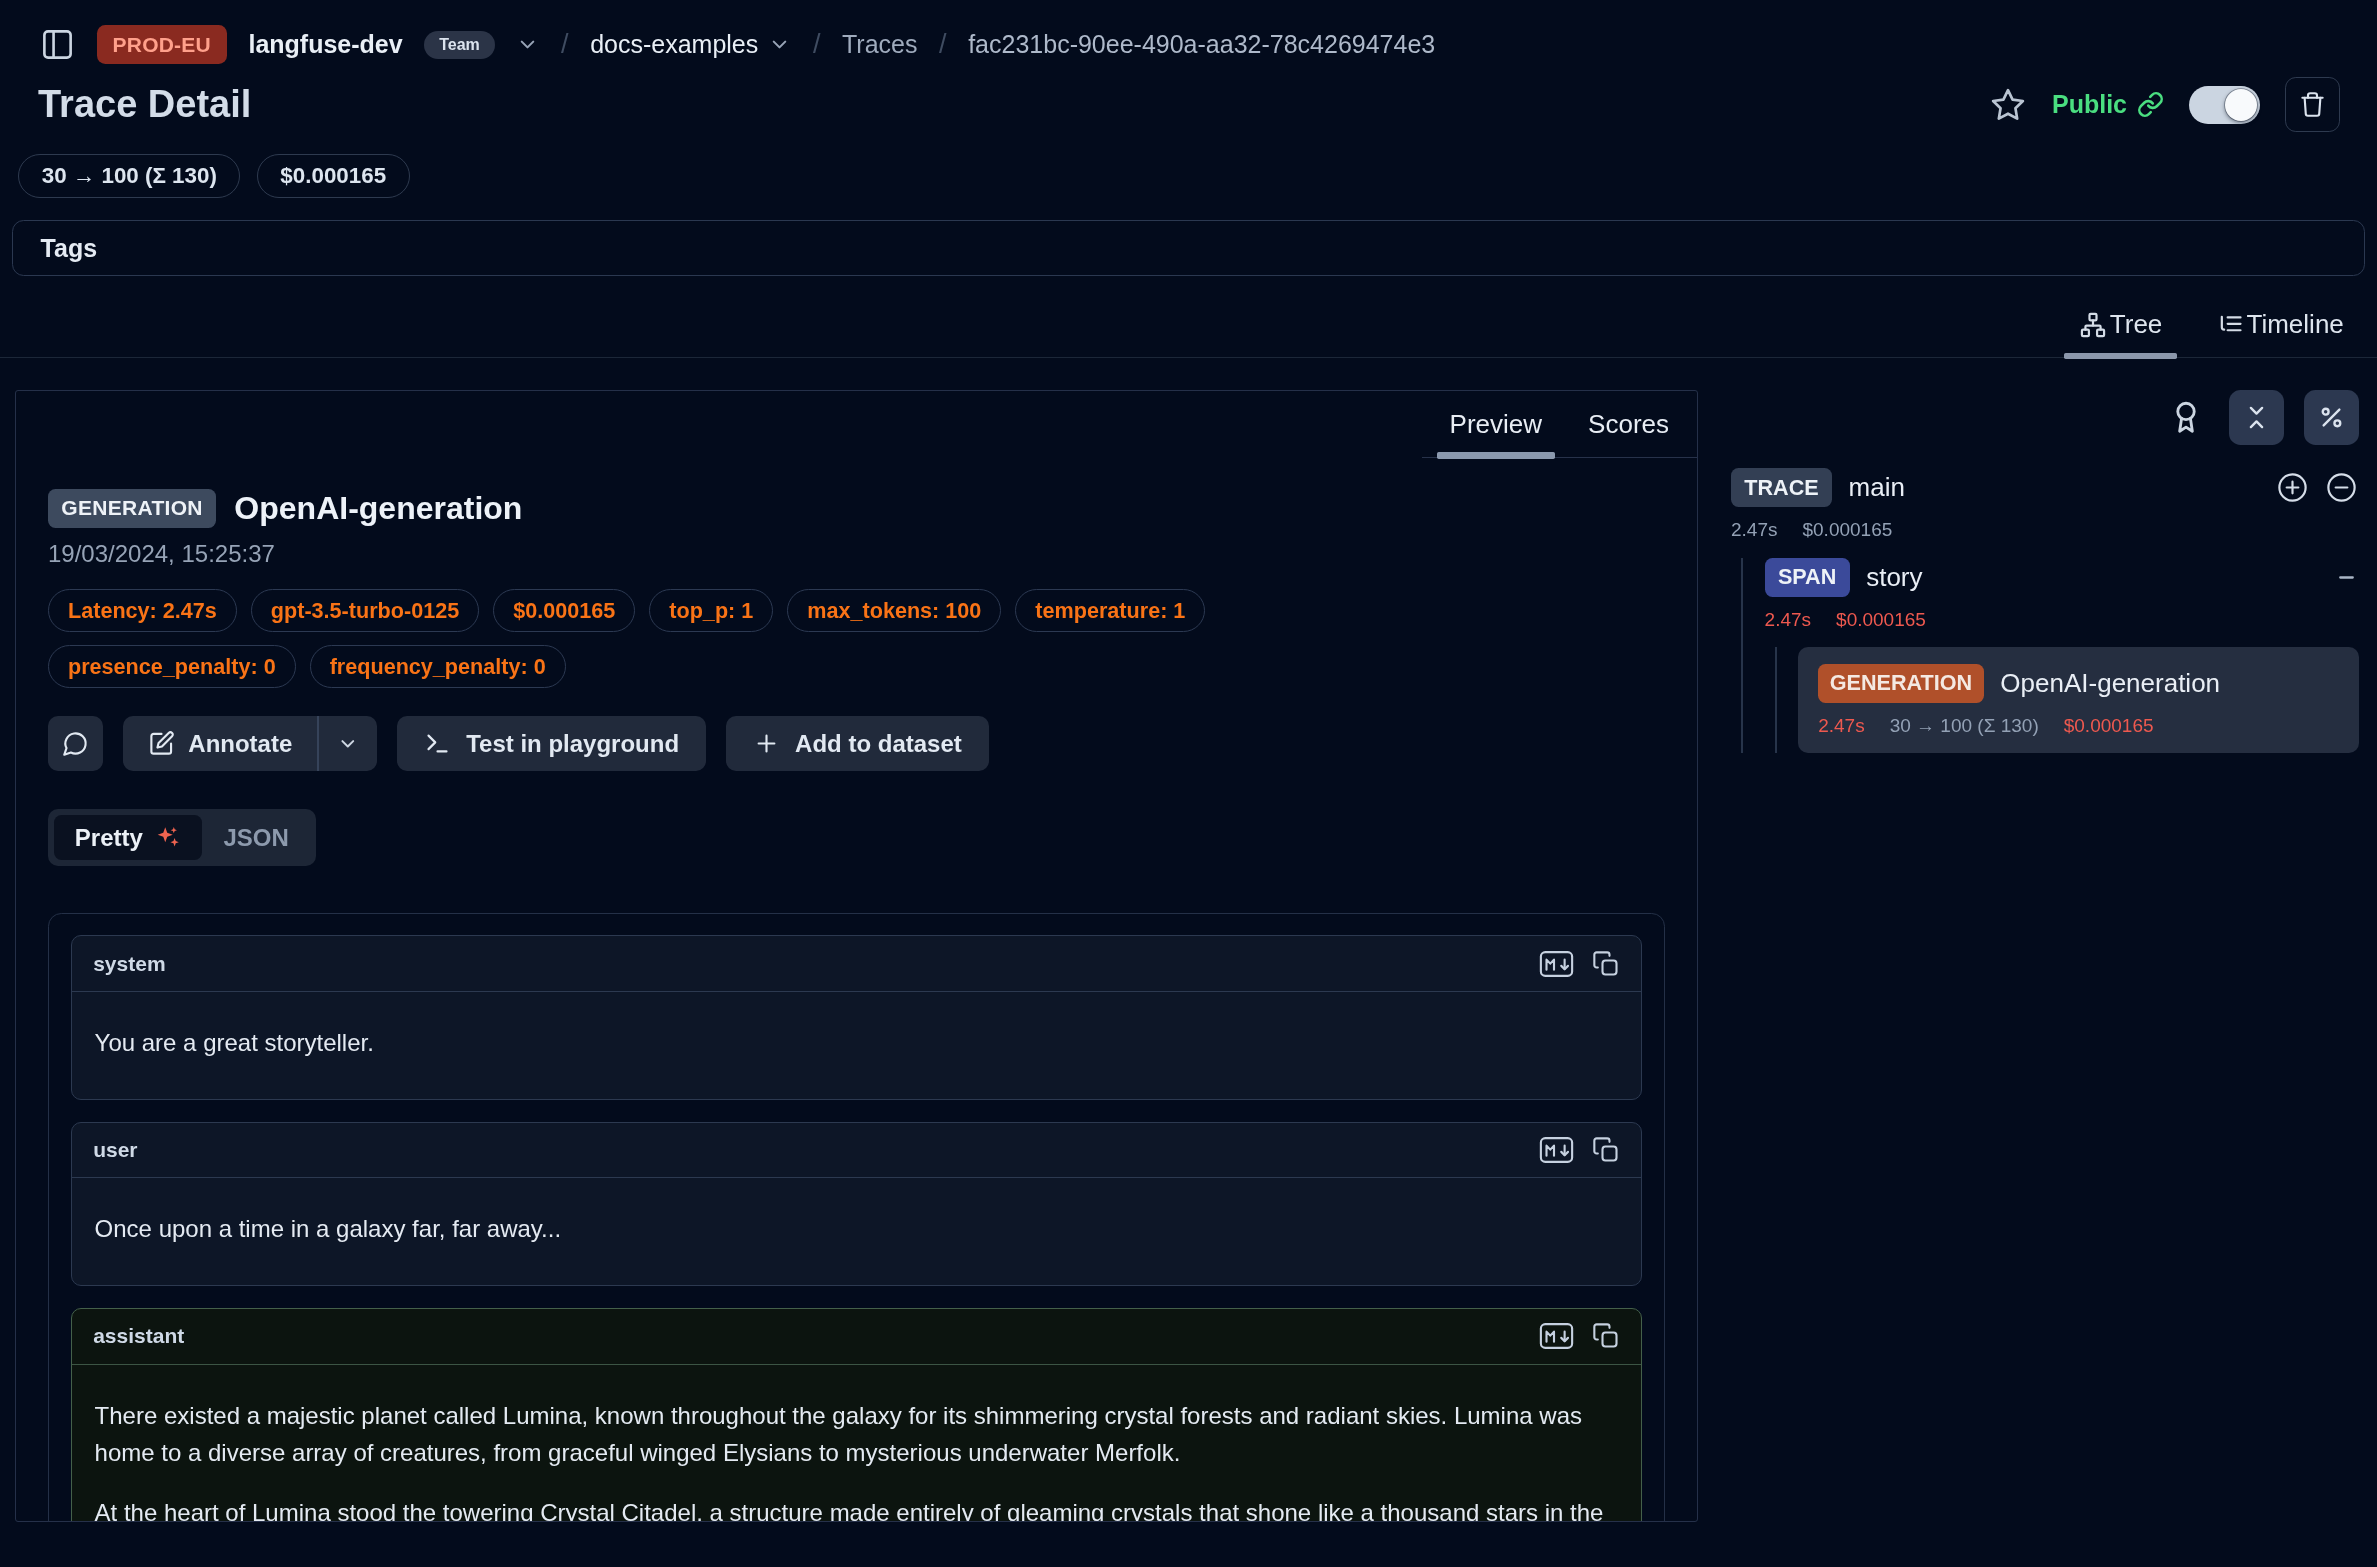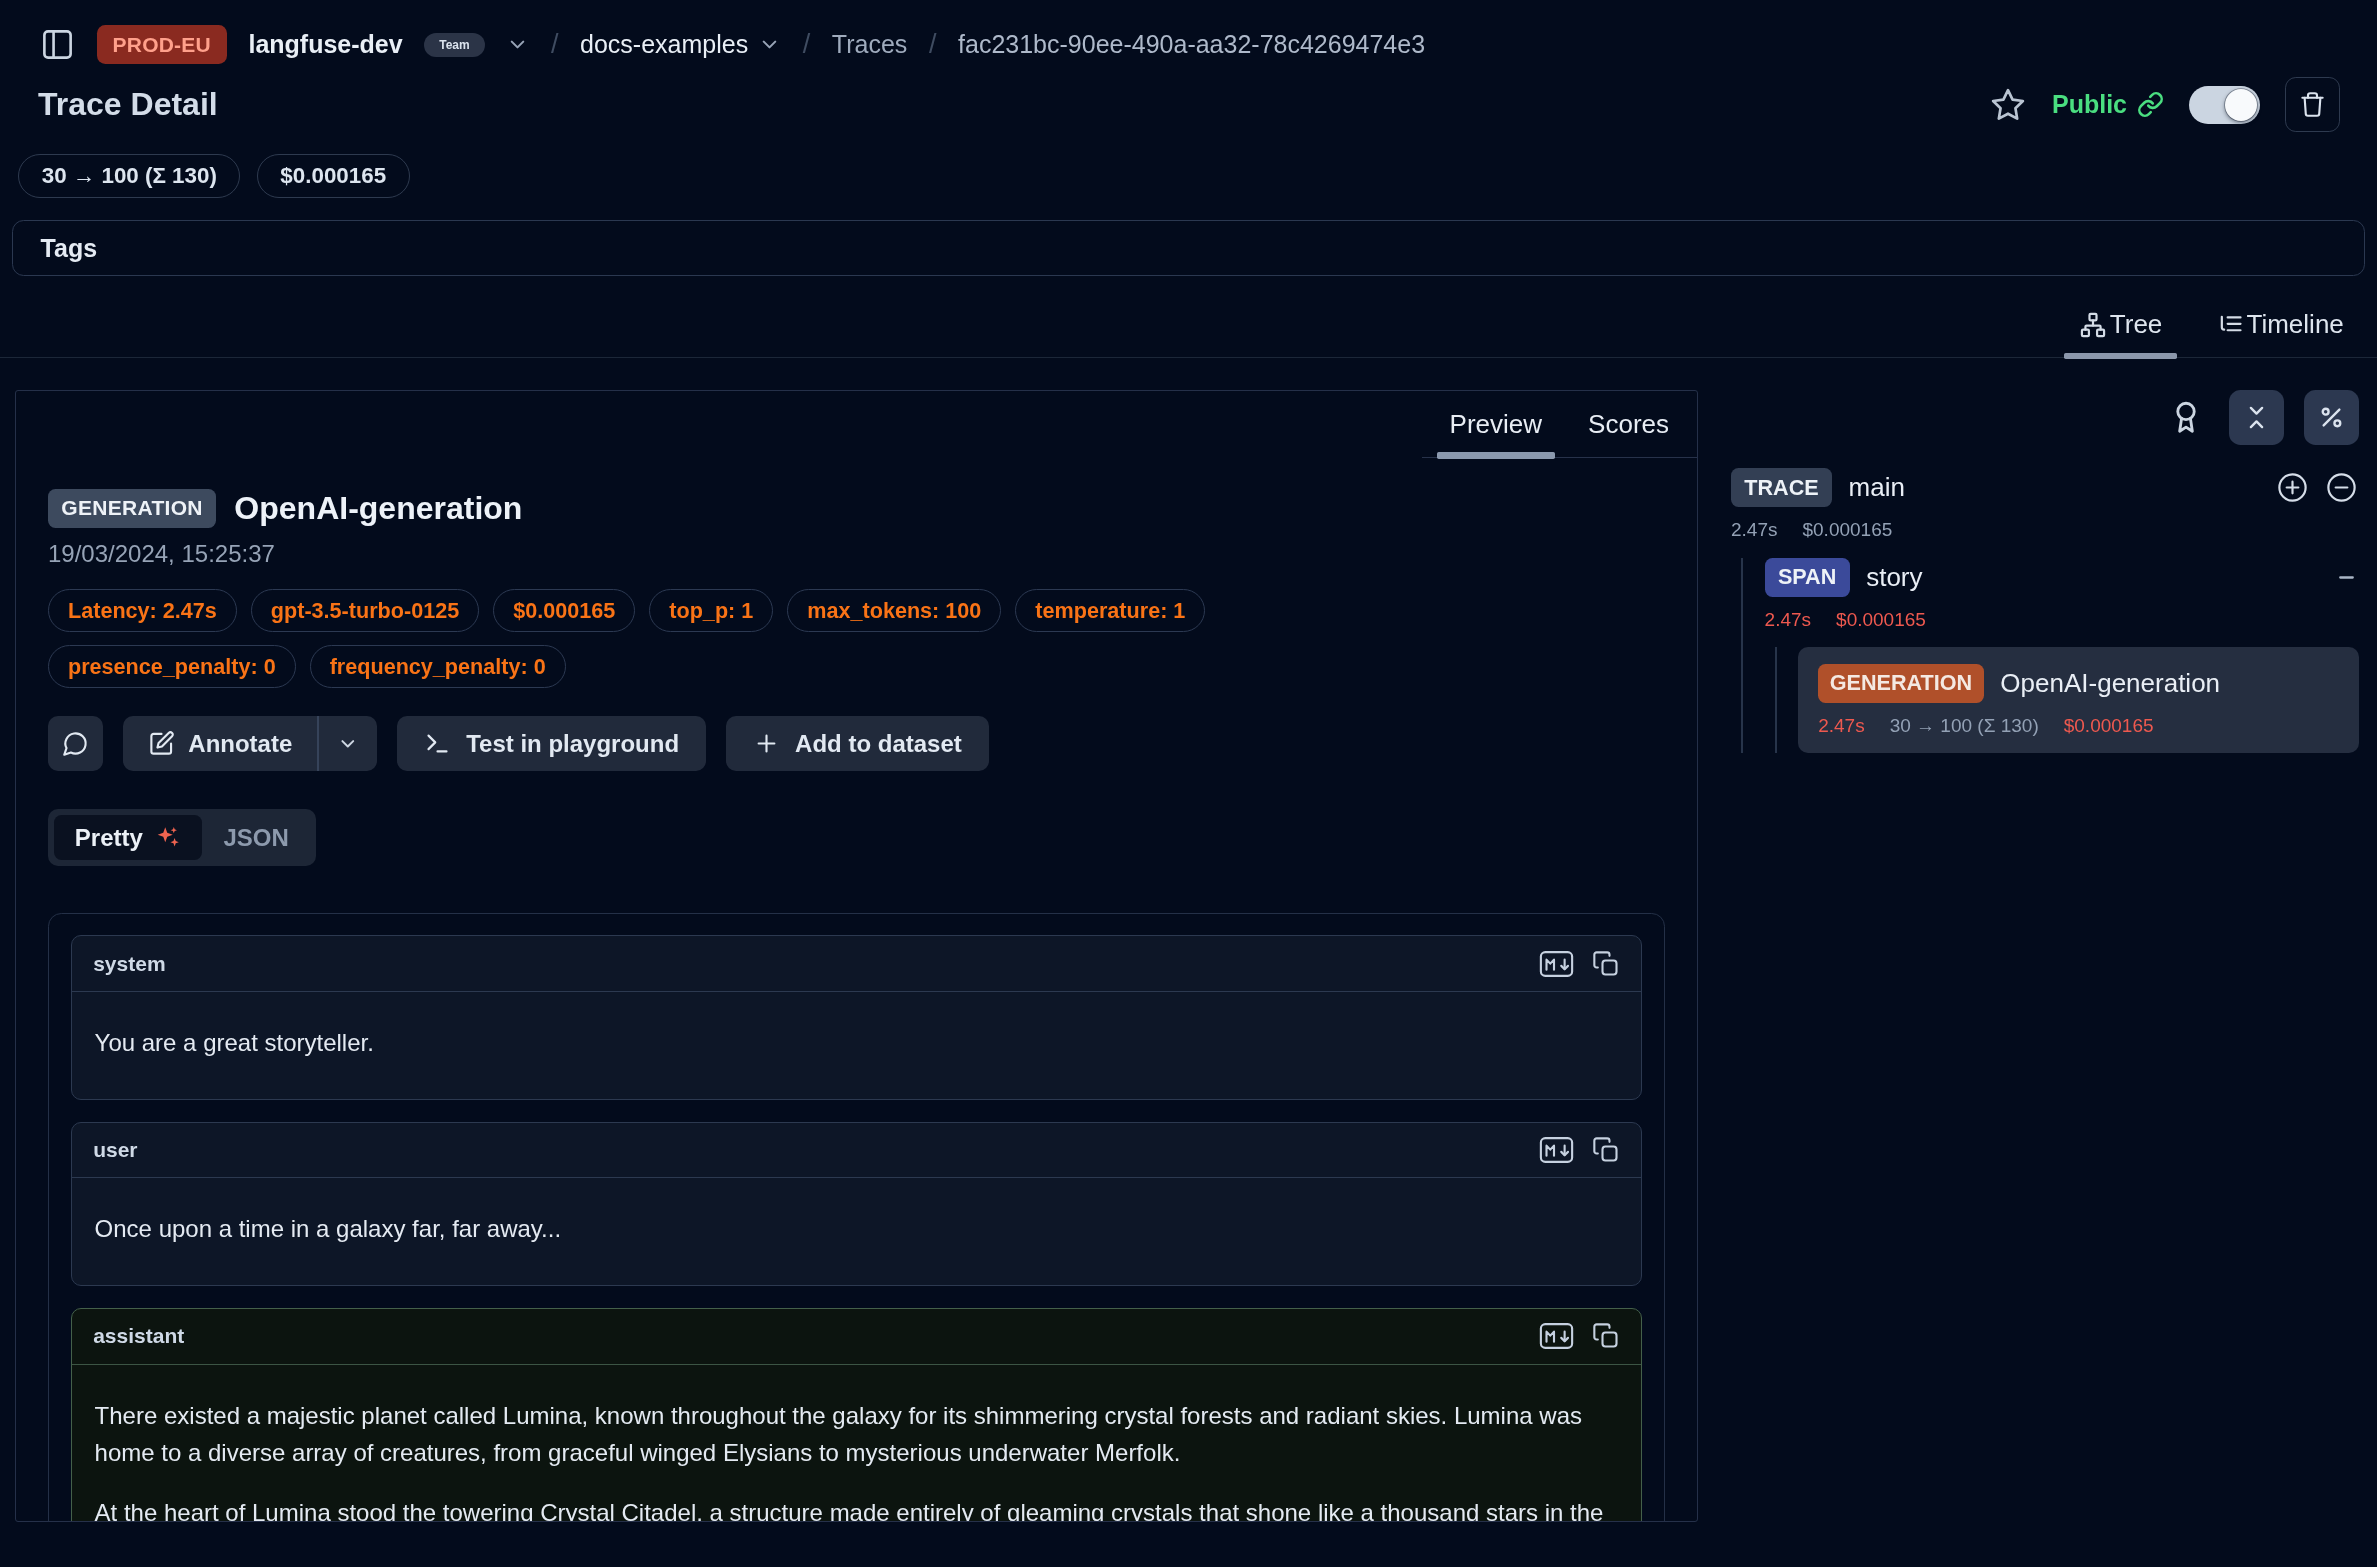--- a/index.html
+++ b/index.html
@@ -10,31 +10,31 @@
     color:#e2e8f0;
   }
   svg { display:block; }
 
   
   .topbar { display:flex; align-items:center; gap:21.6px; padding:25px 40px 0 40px; }
   .icon-plain { color:#cbd5e1; }
   .env-badge { background:#8a2a20; color:#ffa08b; font-weight:700; font-size:21px;
     padding:7.5px 16px; border-radius:8.3px; letter-spacing:0.2px; }
   .crumb-org { font-size:25px; font-weight:700; color:#e9eff6; }
-  .team-pill { background:#2b3447; color:#dbe3ee; font-size:12px; font-weight:700;
+  .team-pill { background:#2b3447; color:#dbe3ee; font-size:16px; font-weight:700;
     padding:5px 15px; border-radius:830px; }
   .chev { color:#97a3b6; }
   .crumb-sep { color:#3f4c61; font-size:27px; }
   .crumb-proj { font-size:25px; font-weight:400; color:#e9eff6; display:flex; align-items:center; gap:10px; }
   .crumb-muted { font-size:25px; color:#9fabbd; }
   .crumb-id { font-size:25px; color:#aeb9ca; }
 
   
   .title-row { display:flex; align-items:center; justify-content:space-between; padding:13.3px 37px 0 38px; }
-  .page-title { font-size:32px; font-weight:700; color:#d3dce8; }
+  .page-title { font-size:38px; font-weight:700; color:#d3dce8; }
   .title-actions { display:flex; align-items:center; gap:25px; }
   .star-btn { color:#b9c4d2; background:none; border:none; cursor:pointer; }
   .public-wrap { display:flex; align-items:center; gap:10px; color:#4ade80; font-size:25px; font-weight:700; }
   .toggle { width:71px; height:38px; border-radius:19px; background:#cbd5e1; position:relative; cursor:pointer; }
   .toggle .knob { position:absolute; top:3.3px; right:3.3px; width:32px; height:32px; border-radius:50%;
     background:#f8fafc; box-shadow:0 0 0 0.8px rgba(3,11,28,.35), 0 1.7px 4.2px rgba(3,11,28,.5); }
   .trash-btn { width:55px; height:55px; border:1.7px solid #2e3a4f; border-radius:10.8px; background:none;
     display:flex; align-items:center; justify-content:center; color:#dbe3ee; cursor:pointer; }
 
   

